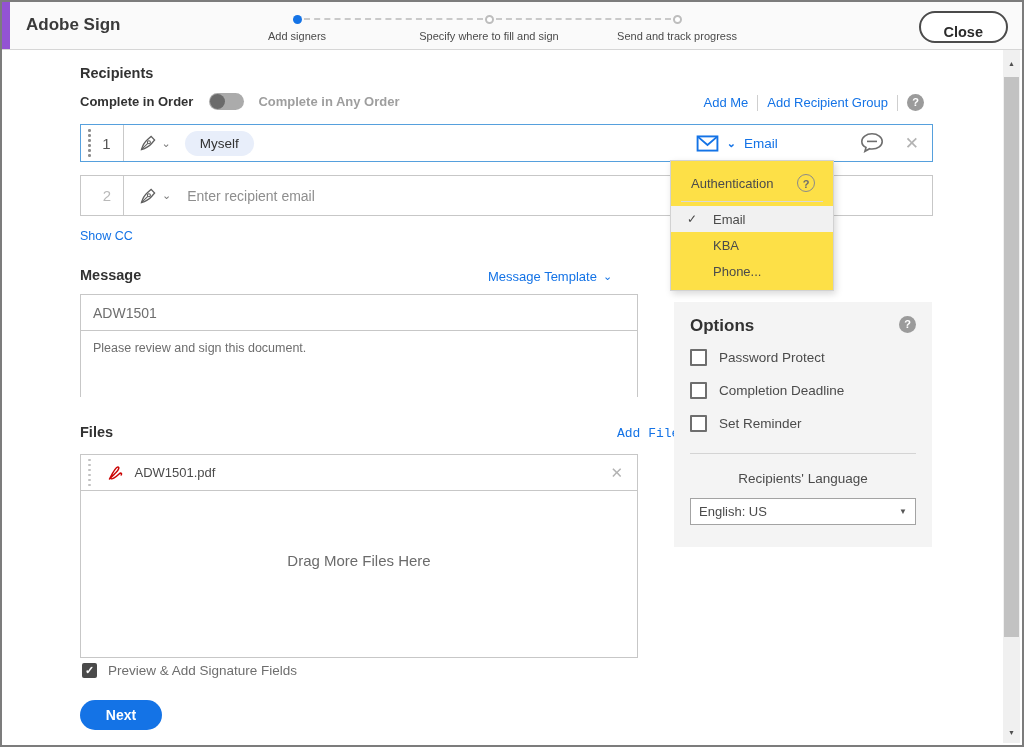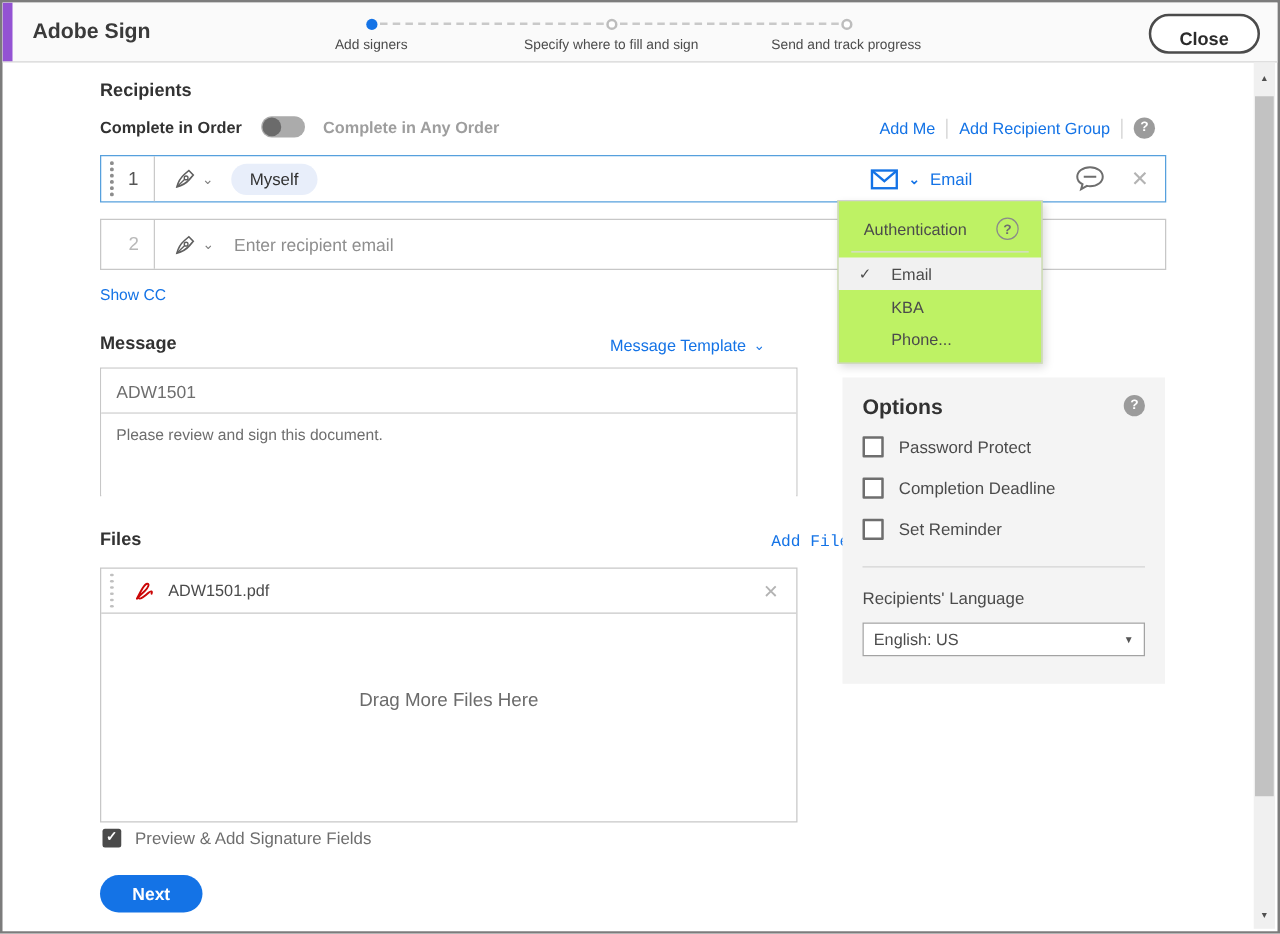--- a/index.html
+++ b/index.html
@@ -50,21 +50,21 @@
   .chip{background:#e8eefa;border-radius:14px;padding:5px 15px;font-size:13.5px;color:#323232;margin-left:14px;}
   .row1-right{margin-left:auto;display:flex;align-items:center;padding-right:13px;}
   .email-lbl{color:#1473e6;font-size:13.5px;margin-left:8px;}
   .chev-blue{color:#1473e6;font-size:11px;margin-left:8px;font-weight:700;}
   .bubble{margin-left:82px;cursor:pointer;}
   .x-icon{margin-left:21px;color:#b3b3b3;font-size:17px;cursor:pointer;}
   .rcpt-input{border:none;outline:none;font-size:14px;color:#323232;margin-left:14px;width:300px;background:transparent;font-family:"Liberation Sans",sans-serif;}
   .rcpt-input::placeholder{color:#8e8e8e;}
   .show-cc{position:absolute;left:78px;top:227px;font-size:12.5px;}
   
-  .dropdown{position:absolute;left:668px;top:158px;width:162px;background:#bef264;border:1px solid #d2d2d2;
+  .dropdown{position:absolute;left:668px;top:158px;width:162px;background:#fde047;border:1px solid #d2d2d2;
     box-shadow:2px 3px 7px rgba(0,0,0,0.15);z-index:10;padding-bottom:6px;}
   .dd-head{display:flex;align-items:center;justify-content:space-between;padding:13px 18px 9px 20px;}
   .dd-title{font-size:13px;color:#4b4b4b;}
   .dd-div{border-top:1px solid #d9d9d9;margin:0 10px 4px 10px;}
   .dd-opt{display:flex;align-items:center;height:26px;font-size:13px;color:#4b4b4b;cursor:pointer;}
   .dd-opt .ck{width:42px;text-align:center;font-size:12px;color:#4b4b4b;}
   .dd-opt.sel{background:#f1f1f1;}
   
   .msg-title{position:absolute;left:78px;top:265px;}
   .msg-template{position:absolute;top:267px;left:486px;display:flex;align-items:center;gap:6px;}
@@ -86,21 +86,21 @@
   .pdf-icon{margin-left:16px;}
   
   .options-panel{position:absolute;left:672px;top:300px;width:258px;height:245px;background:#f4f4f4;box-sizing:border-box;}
   .opt-head{display:flex;align-items:flex-start;justify-content:space-between;padding:14px 16px 0 16px;}
   .opt-title{font-size:17px;font-weight:700;color:#323232;}
   .opt-row{display:flex;align-items:center;margin:0 16px;height:33px;cursor:pointer;}
   .opt-rows{margin-top:5px;}
   .cbox{width:13px;height:13px;border:2px solid #6e6e6e;border-radius:1px;background:#fff;box-sizing:content-box;}
   .opt-lbl{font-size:13.5px;color:#4b4b4b;margin-left:12px;}
   .opt-div{border-top:1px solid #d4d4d4;margin:13px 16px 0 16px;}
-  .lang-lbl{font-size:13.5px;color:#4b4b4b;margin:17px 16px 0 16px;}
+  .lang-lbl{font-size:13.5px;color:#4b4b4b;margin:17px 16px 0 16px;text-align:center;}
   .lang-select{margin:12px 16px 0 16px;height:25px;border:1px solid #a3a3a3;background:#fff;display:flex;align-items:center;
     justify-content:space-between;padding:0 8px;font-size:13px;color:#4b4b4b;cursor:pointer;}
   .lang-caret{font-size:8px;color:#555;}
   
   .preview-row{position:absolute;left:80px;top:661px;display:flex;align-items:center;cursor:pointer;}
   .cbox-checked{width:15px;height:15px;background:#4a4a4a;border-radius:2px;color:#fff;font-size:11px;font-weight:700;
     text-align:center;line-height:15px;}
   .preview-lbl{font-size:13.5px;color:#6e6e6e;margin-left:11px;}
   .next-btn{position:absolute;left:78px;top:698px;width:82px;height:30px;background:#1473e6;border:none;border-radius:16px;
     color:#fff;font-size:14px;font-weight:700;cursor:pointer;font-family:"Liberation Sans",sans-serif;}

